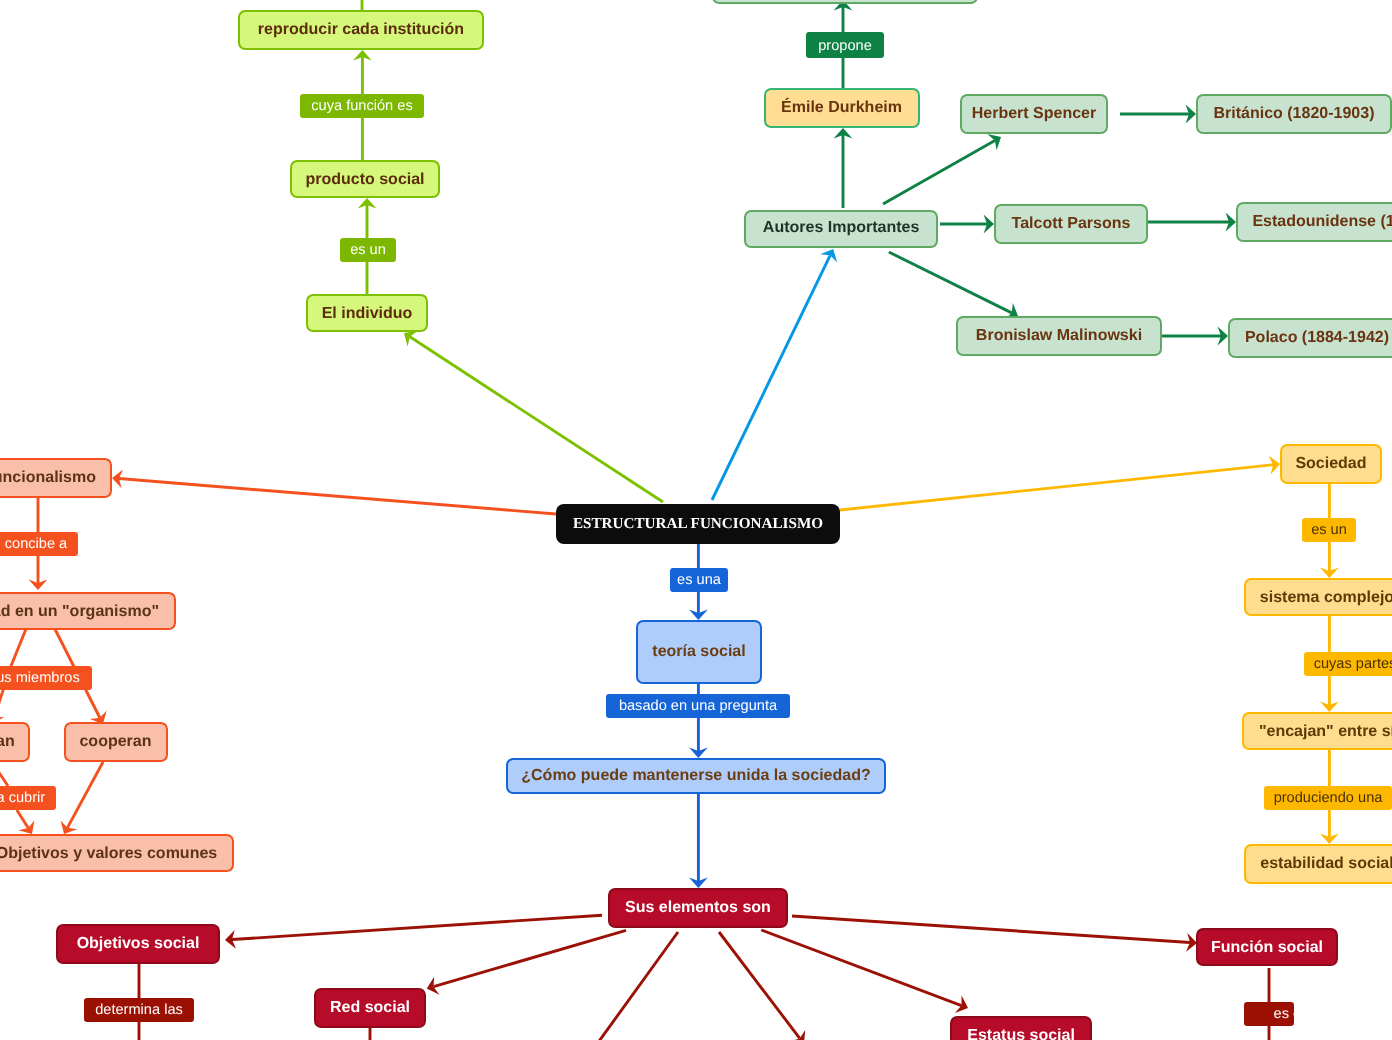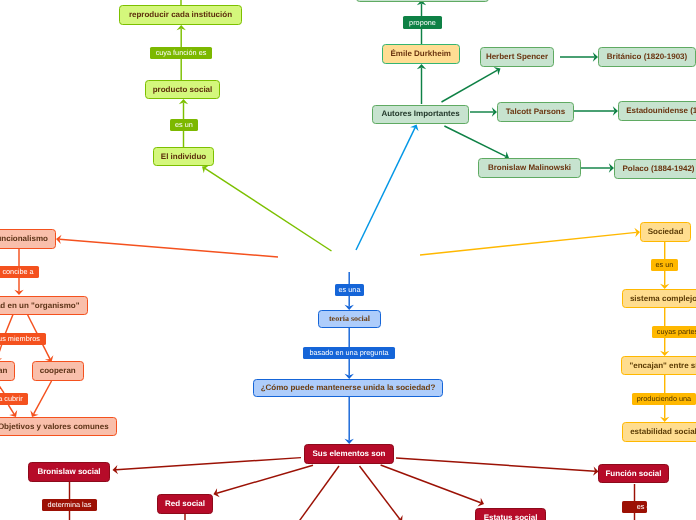--- a/index.html
+++ b/index.html
@@ -205,34 +205,35 @@
       <div class="node" style="left: 614px; top: 159px; width: 89px; height: 20px; background: rgb(199, 227, 207); border-color: rgb(95, 170, 98); color: rgb(106, 52, 16);">Polaco (1884-1942)</div>
       <div class="node" style="left: -16.5px; top: 228.5px; width: 72.5px; height: 20px; background: rgb(249, 191, 171); border-color: rgb(244, 81, 30); color: rgb(92, 51, 23);">Funcionalismo</div>
       <div class="node" style="left: -49px; top: 296px; width: 136.5px; height: 19px; background: rgb(249, 191, 171); border-color: rgb(244, 81, 30); color: rgb(92, 51, 23);">La sociedad en un "organismo"</div>
       <div class="node" style="left: -42px; top: 361px; width: 57px; height: 20px; background: rgb(249, 191, 171); border-color: rgb(244, 81, 30); color: rgb(92, 51, 23);">se adaptan</div>
       <div class="node" style="left: 31.5px; top: 361px; width: 52.5px; height: 20px; background: rgb(249, 191, 171); border-color: rgb(244, 81, 30); color: rgb(92, 51, 23);">cooperan</div>
       <div class="node" style="left: -10px; top: 417px; width: 126.5px; height: 19px; background: rgb(249, 191, 171); border-color: rgb(244, 81, 30); color: rgb(92, 51, 23);">Objetivos y valores comunes</div>
       <div class="node" style="left: 640px; top: 222px; width: 51px; height: 20px; background: rgb(255, 221, 143); border-color: rgb(255, 184, 0); color: rgb(92, 60, 6);">Sociedad</div>
       <div class="node" style="left: 622px; top: 289px; width: 83px; height: 19px; background: rgb(255, 221, 143); border-color: rgb(255, 184, 0); color: rgb(92, 60, 6);">sistema complejo</div>
       <div class="node" style="left: 621px; top: 356px; width: 85px; height: 19px; background: rgb(255, 221, 143); border-color: rgb(255, 184, 0); color: rgb(92, 60, 6);">"encajan" entre sí</div>
       <div class="node" style="left: 622px; top: 422px; width: 83px; height: 20px; background: rgb(255, 221, 143); border-color: rgb(255, 184, 0); color: rgb(92, 60, 6);">estabilidad social</div>
-      <div class="node" style="left: 318px; top: 310px; width: 63px; height: 18px; background: rgb(174, 205, 251); border-color: rgb(21, 101, 216); color: rgb(107, 61, 16); font-family: Liberation Serif, serif;">teoría social</div>
+      <div class="node" style="left: 318px; top: 310px; width: 63px; height: 32px; background: rgb(174, 205, 251); border-color: rgb(21, 101, 216); color: rgb(107, 61, 16);">teoría social</div>
       <div class="node" style="left: 253px; top: 379px; width: 190px; height: 18px; background: rgb(174, 205, 251); border-color: rgb(21, 101, 216); color: rgb(107, 61, 16);">¿Cómo puede mantenerse unida la sociedad?</div>
       <div class="node" style="left: 304px; top: 444px; width: 90px; height: 20px; background: rgb(182, 11, 41); border-color: rgb(141, 10, 26); color: rgb(255, 255, 255);">Sus elementos son</div>
-      <div class="node" style="left: 28px; top: 461.5px; width: 82px; height: 20px; background: rgb(182, 11, 41); border-color: rgb(141, 10, 26); color: rgb(255, 255, 255);">Bronislaw social</div>
+      <div class="node" style="left: 28px; top: 461.5px; width: 82px; height: 20px; background: rgb(182, 11, 41); border-color: rgb(141, 10, 26); color: rgb(255, 255, 255);">Objetivos social</div>
       <div class="node" style="left: 157px; top: 494px; width: 56px; height: 19.5px; background: rgb(182, 11, 41); border-color: rgb(141, 10, 26); color: rgb(255, 255, 255);">Red social</div>
       <div class="node" style="left: 475.4px; top: 507.9px; width: 70.3px; height: 20px; background: rgb(182, 11, 41); border-color: rgb(141, 10, 26); color: rgb(255, 255, 255);">Estatus social</div>
       <div class="node" style="left: 598px; top: 464px; width: 71px; height: 19px; background: rgb(182, 11, 41); border-color: rgb(141, 10, 26); color: rgb(255, 255, 255);">Función social</div>
       <div class="lbl" style="left: 150px; top: 47px; width: 62px; height: 12px; background: rgb(124, 184, 0); color: rgb(255, 255, 255);">cuya función es</div>
       <div class="lbl" style="left: 170px; top: 119px; width: 28px; height: 12px; background: rgb(124, 184, 0); color: rgb(255, 255, 255);">es un</div>
       <div class="lbl" style="left: 403px; top: 16px; width: 39px; height: 13px; background: rgb(14, 129, 69); color: rgb(255, 255, 255);">propone</div>
       <div class="lbl" style="left: -3px; top: 266px; width: 42px; height: 12px; background: rgb(244, 81, 30); color: rgb(255, 255, 255);">concibe a</div>
       <div class="lbl" style="left: -33.5px; top: 332.5px; width: 79px; height: 12px; background: rgb(244, 81, 30); color: rgb(255, 255, 255);">donde sus miembros</div>
       <div class="lbl" style="left: -17.5px; top: 393px; width: 45.3px; height: 12px; background: rgb(244, 81, 30); color: rgb(255, 255, 255);">para cubrir</div>
       <div class="lbl" style="left: 651px; top: 259px; width: 27px; height: 12px; background: rgb(255, 184, 0); color: rgb(74, 48, 0);">es un</div>
       <div class="lbl" style="left: 652px; top: 326px; width: 51px; height: 12px; background: rgb(255, 184, 0); color: rgb(74, 48, 0);">cuyas partes</div>
       <div class="lbl" style="left: 632px; top: 393px; width: 64px; height: 12px; background: rgb(255, 184, 0); color: rgb(74, 48, 0);">produciendo una</div>
       <div class="lbl" style="left: 335px; top: 284px; width: 29px; height: 12px; background: rgb(21, 101, 216); color: rgb(255, 255, 255);">es una</div>
       <div class="lbl" style="left: 303px; top: 347px; width: 92px; height: 12px; background: rgb(21, 101, 216); color: rgb(255, 255, 255);">basado en una pregunta</div>
       <div class="lbl" style="left: 42px; top: 499px; width: 55px; height: 12px; background: rgb(156, 16, 4); color: rgb(255, 255, 255);">determina las</div>
       <div class="lbl" style="left: 622px; top: 501px; width: 25px; height: 12px; background: rgb(156, 16, 4); color: rgb(255, 255, 255); padding-left: 20px;">es el</div>
     </div>
+  <div class="node center-node" id="center-node" style="left: 278px; top: 252px; width: 142px; height: 20px; background: rgb(12, 12, 12); color: rgb(255, 255, 255);">ESTRUCTURAL FUNCIONALISMO</div>
 </div>
 
 </body></html>

